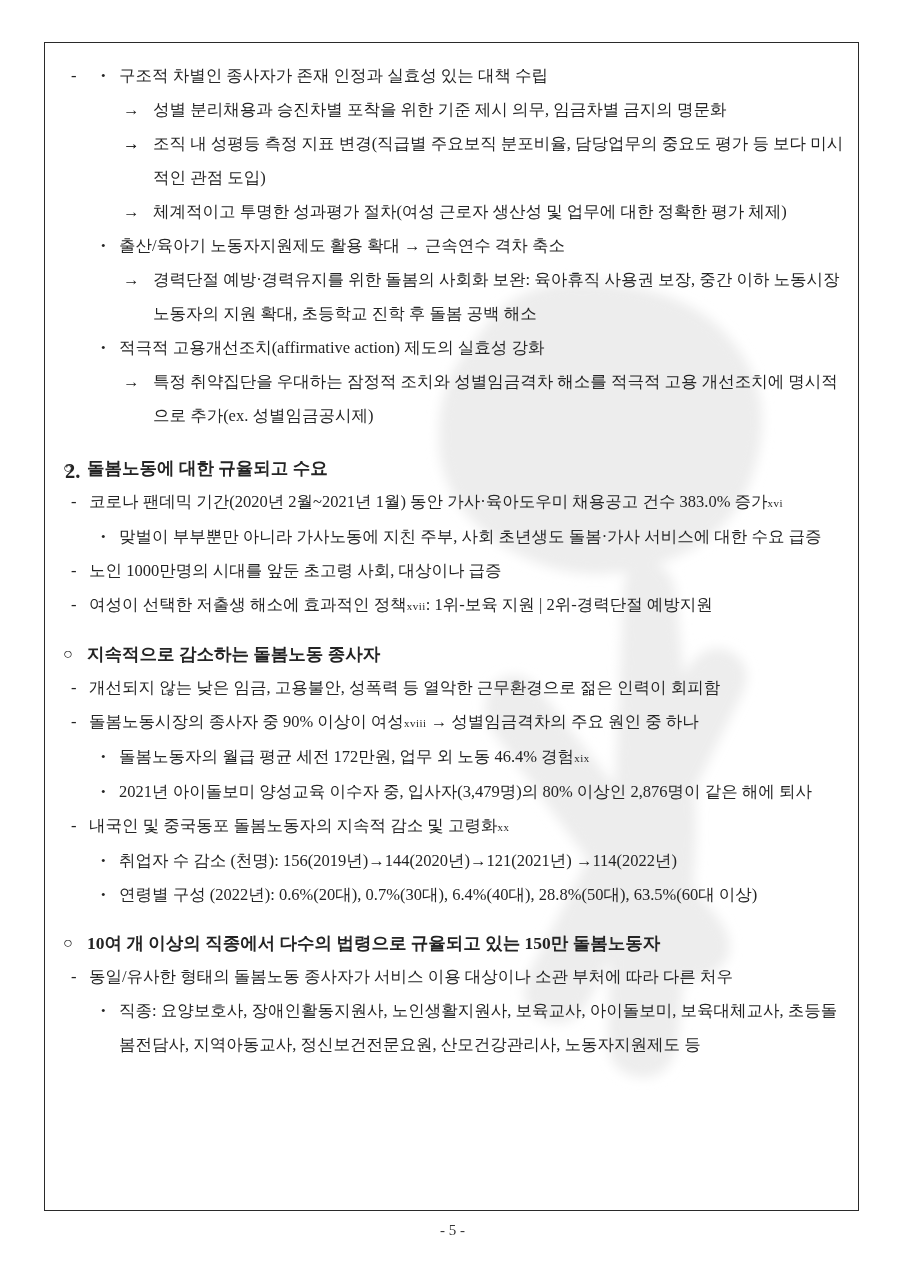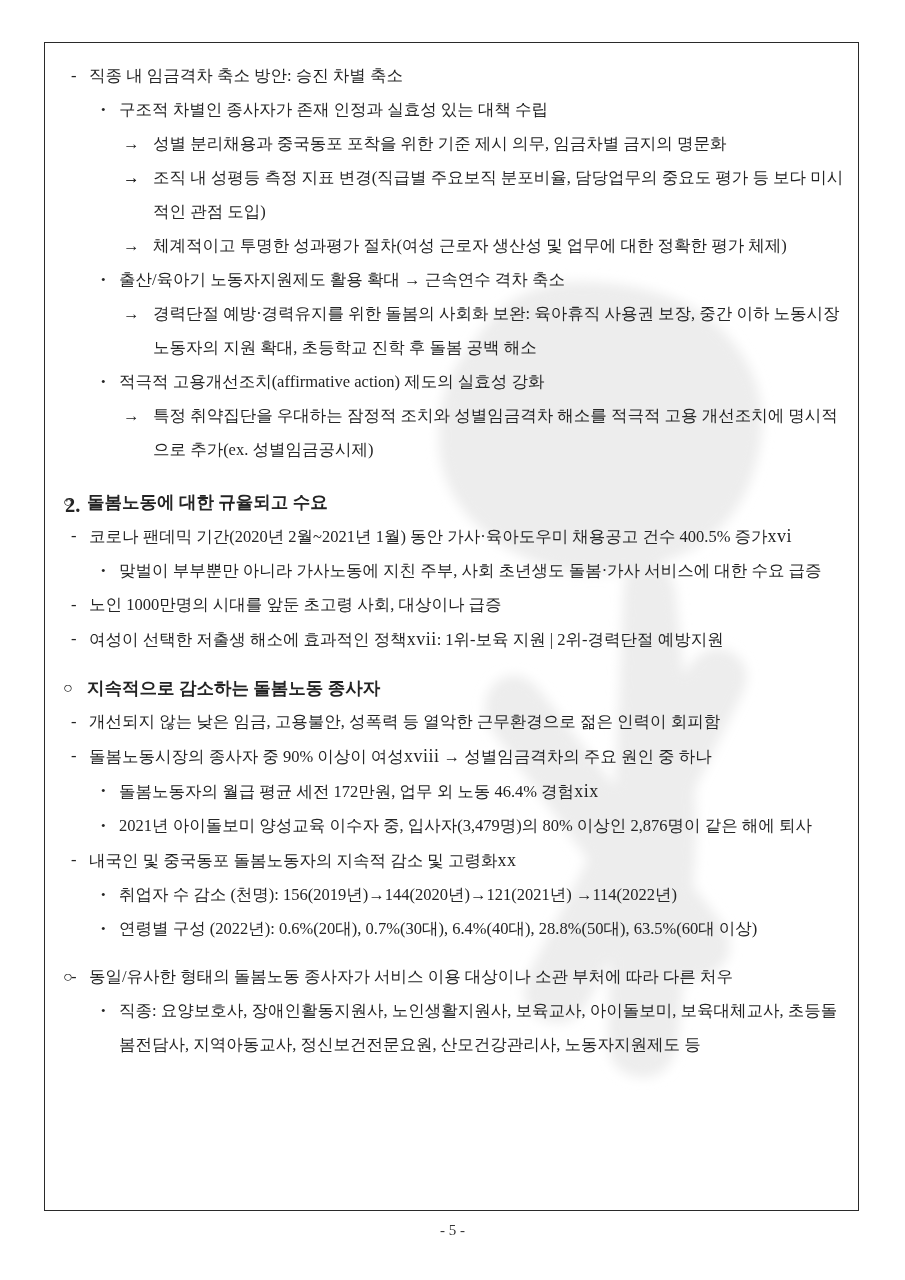--- a/index.html
+++ b/index.html
@@ -46,21 +46,21 @@
     position:relative;
     padding-left:32px;
     font-weight:bold;
     font-size:20.5px;
     line-height:40px;
     margin-top:18px;
     margin-bottom:6px;
   }
   .h2 > .mk{position:absolute;left:4px;top:0;}
   .note{
-    font-size:18px;
+    font-size:11px;
     letter-spacing:0.5px;
   }
   .page-num{
     position:absolute;
     left:0;top:1222px;width:100%;
     text-align:center;
     font-size:15px;
     color:#333333;
   }
 </style>
@@ -79,49 +79,49 @@
       <g fill="#ededed" filter="url(#wmblur)">
         <path d="M430,300 q40,-70 130,-60 q90,8 130,60 q45,55 20,130 q-20,65 -90,90 q-80,28 -150,-10 q-70,-40 -75,-105 q-4,-65 35,-105 z"></path>
         <path d="M598,520 q30,0 34,30 l18,180 q6,60 -2,130 l-14,140 q-6,40 -40,36 q-30,-4 -30,-40 l6,-200 q2,-80 6,-150 l4,-96 q2,-30 18,-30 z"></path>
         <path d="M452,640 q22,-16 42,6 l180,230 q26,34 -2,54 q-28,20 -52,-10 l-168,-226 q-22,-30 0,-54 z"></path>
         <path d="M688,610 q26,16 8,48 l-150,300 q-18,34 -48,20 q-28,-14 -12,-48 l154,-296 q20,-38 48,-24 z"></path>
       </g>
     </svg>
 
     <div class="content">
 
-      <div class="ln lv1"><span class="mk">-</span><span>직종 내 임금격차 축소 방안: 승진 차별 축소</span></div>
+      <div class="ln lv1"><span class="mk">-</span></div>
       <div class="ln lv2"><span class="mk">•</span><span>구조적 차별인 종사자가 존재 인정과 실효성 있는 대책 수립</span></div>
-      <div class="ln lv3"><span class="mk">→</span><span>성별 분리채용과 중국동포 포착을 위한 기준 제시 의무, 임금차별 금지의 명문화</span></div>
+      <div class="ln lv3"><span class="mk">→</span><span>성별 분리채용과 승진차별 포착을 위한 기준 제시 의무, 임금차별 금지의 명문화</span></div>
       <div class="ln lv3"><span class="mk">→</span></div>
       <div class="ln lv3"><span class="mk">→</span><span>조직 내 성평등 측정 지표 변경(직급별 주요보직 분포비율, 담당업무의 중요도 평가 등 보다 미시적인 관점 도입)</span></div>
       <div class="ln lv3"><span class="mk">→</span><span>체계적이고 투명한 성과평가 절차(여성 근로자 생산성 및 업무에 대한 정확한 평가 체제)</span></div>
       <div class="ln lv2"><span class="mk">•</span><span>출산/육아기 노동자지원제도 활용 확대 → 근속연수 격차 축소</span></div>
       <div class="ln lv3"><span class="mk">→</span><span>경력단절 예방·경력유지를 위한 돌봄의 사회화 보완: 육아휴직 사용권 보장, 중간 이하 노동시장 노동자의 지원 확대, 초등학교 진학 후 돌봄 공백 해소</span></div>
       <div class="ln lv2"><span class="mk">•</span><span>적극적 고용개선조치(affirmative action) 제도의 실효성 강화</span></div>
       <div class="ln lv3"><span class="mk">→</span><span>특정 취약집단을 우대하는 잠정적 조치와 성별임금격차 해소를 적극적 고용 개선조치에 명시적으로 추가(ex. 성별임금공시제)</span></div>
 
       <div class="h2"><span class="mk">2.</span></div>
 
       <div class="ln hc"><span class="mk">○</span><span>돌봄노동에 대한 규율되고 수요</span></div>
-      <div class="ln lv1"><span class="mk">-</span><span>코로나 팬데믹 기간(2020년 2월~2021년 1월) 동안 가사·육아도우미 채용공고 건수 400.5% 증가</span><span class="note">xvi</span></div>
+      <div class="ln lv1"><span class="mk">-</span><span>코로나 팬데믹 기간(2020년 2월~2021년 1월) 동안 가사·육아도우미 채용공고 건수 383.0% 증가</span><span class="note">xvi</span></div>
       <div class="ln lv2"><span class="mk">•</span><span>맞벌이 부부뿐만 아니라 가사노동에 지친 주부, 사회 초년생도 돌봄·가사 서비스에 대한 수요 급증</span></div>
       <div class="ln lv1"><span class="mk">-</span><span>노인 1000만명의 시대를 앞둔 초고령 사회, 대상이나 급증</span></div>
       <div class="ln lv1"><span class="mk">-</span><span>여성이 선택한 저출생 해소에 효과적인 정책</span><span class="note">xvii</span><span>: 1위-보육 지원 | 2위-경력단절 예방지원</span></div>
 
       <div class="ln hc"><span class="mk">○</span><span>지속적으로 감소하는 돌봄노동 종사자</span></div>
       <div class="ln lv1"><span class="mk">-</span><span>개선되지 않는 낮은 임금, 고용불안, 성폭력 등 열악한 근무환경으로 젊은 인력이 회피함</span></div>
       <div class="ln lv1"><span class="mk">-</span><span>돌봄노동시장의 종사자 중 90% 이상이 여성</span><span class="note">xviii</span><span> → 성별임금격차의 주요 원인 중 하나</span></div>
       <div class="ln lv2"><span class="mk">•</span><span>돌봄노동자의 월급 평균 세전 172만원, 업무 외 노동 46.4% 경험</span><span class="note">xix</span></div>
       <div class="ln lv2"><span class="mk">•</span><span>2021년 아이돌보미 양성교육 이수자 중, 입사자(3,479명)의 80% 이상인 2,876명이 같은 해에 퇴사</span></div>
       <div class="ln lv1"><span class="mk">-</span><span>내국인 및 중국동포 돌봄노동자의 지속적 감소 및 고령화</span><span class="note">xx</span></div>
       <div class="ln lv2"><span class="mk">•</span><span>취업자 수 감소 (천명): 156(2019년)→144(2020년)→121(2021년) →114(2022년)</span></div>
       <div class="ln lv2"><span class="mk">•</span><span>연령별 구성 (2022년): 0.6%(20대), 0.7%(30대), 6.4%(40대), 28.8%(50대), 63.5%(60대 이상)</span></div>
 
-      <div class="ln hc"><span class="mk">○</span></div>
+      <div class="ln hc"><span class="mk">○</span><span>10여 개 이상의 직종에서 다수의 법령으로 규율되고 있는 150만 돌봄노동자</span></div>
       <div class="ln lv1"><span class="mk">-</span><span>동일/유사한 형태의 돌봄노동 종사자가 서비스 이용 대상이나 소관 부처에 따라 다른 처우</span></div>
       <div class="ln lv2"><span class="mk">•</span><span>직종: 요양보호사, 장애인활동지원사, 노인생활지원사, 보육교사, 아이돌보미, 보육대체교사, 초등돌봄전담사, 지역아동교사, 정신보건전문요원, 산모건강관리사, 노동자지원제도 등</span></div>
 
     </div>
   </div>
 
   <div class="page-num">- 5 -</div>
 </div>
 
 </body></html>

